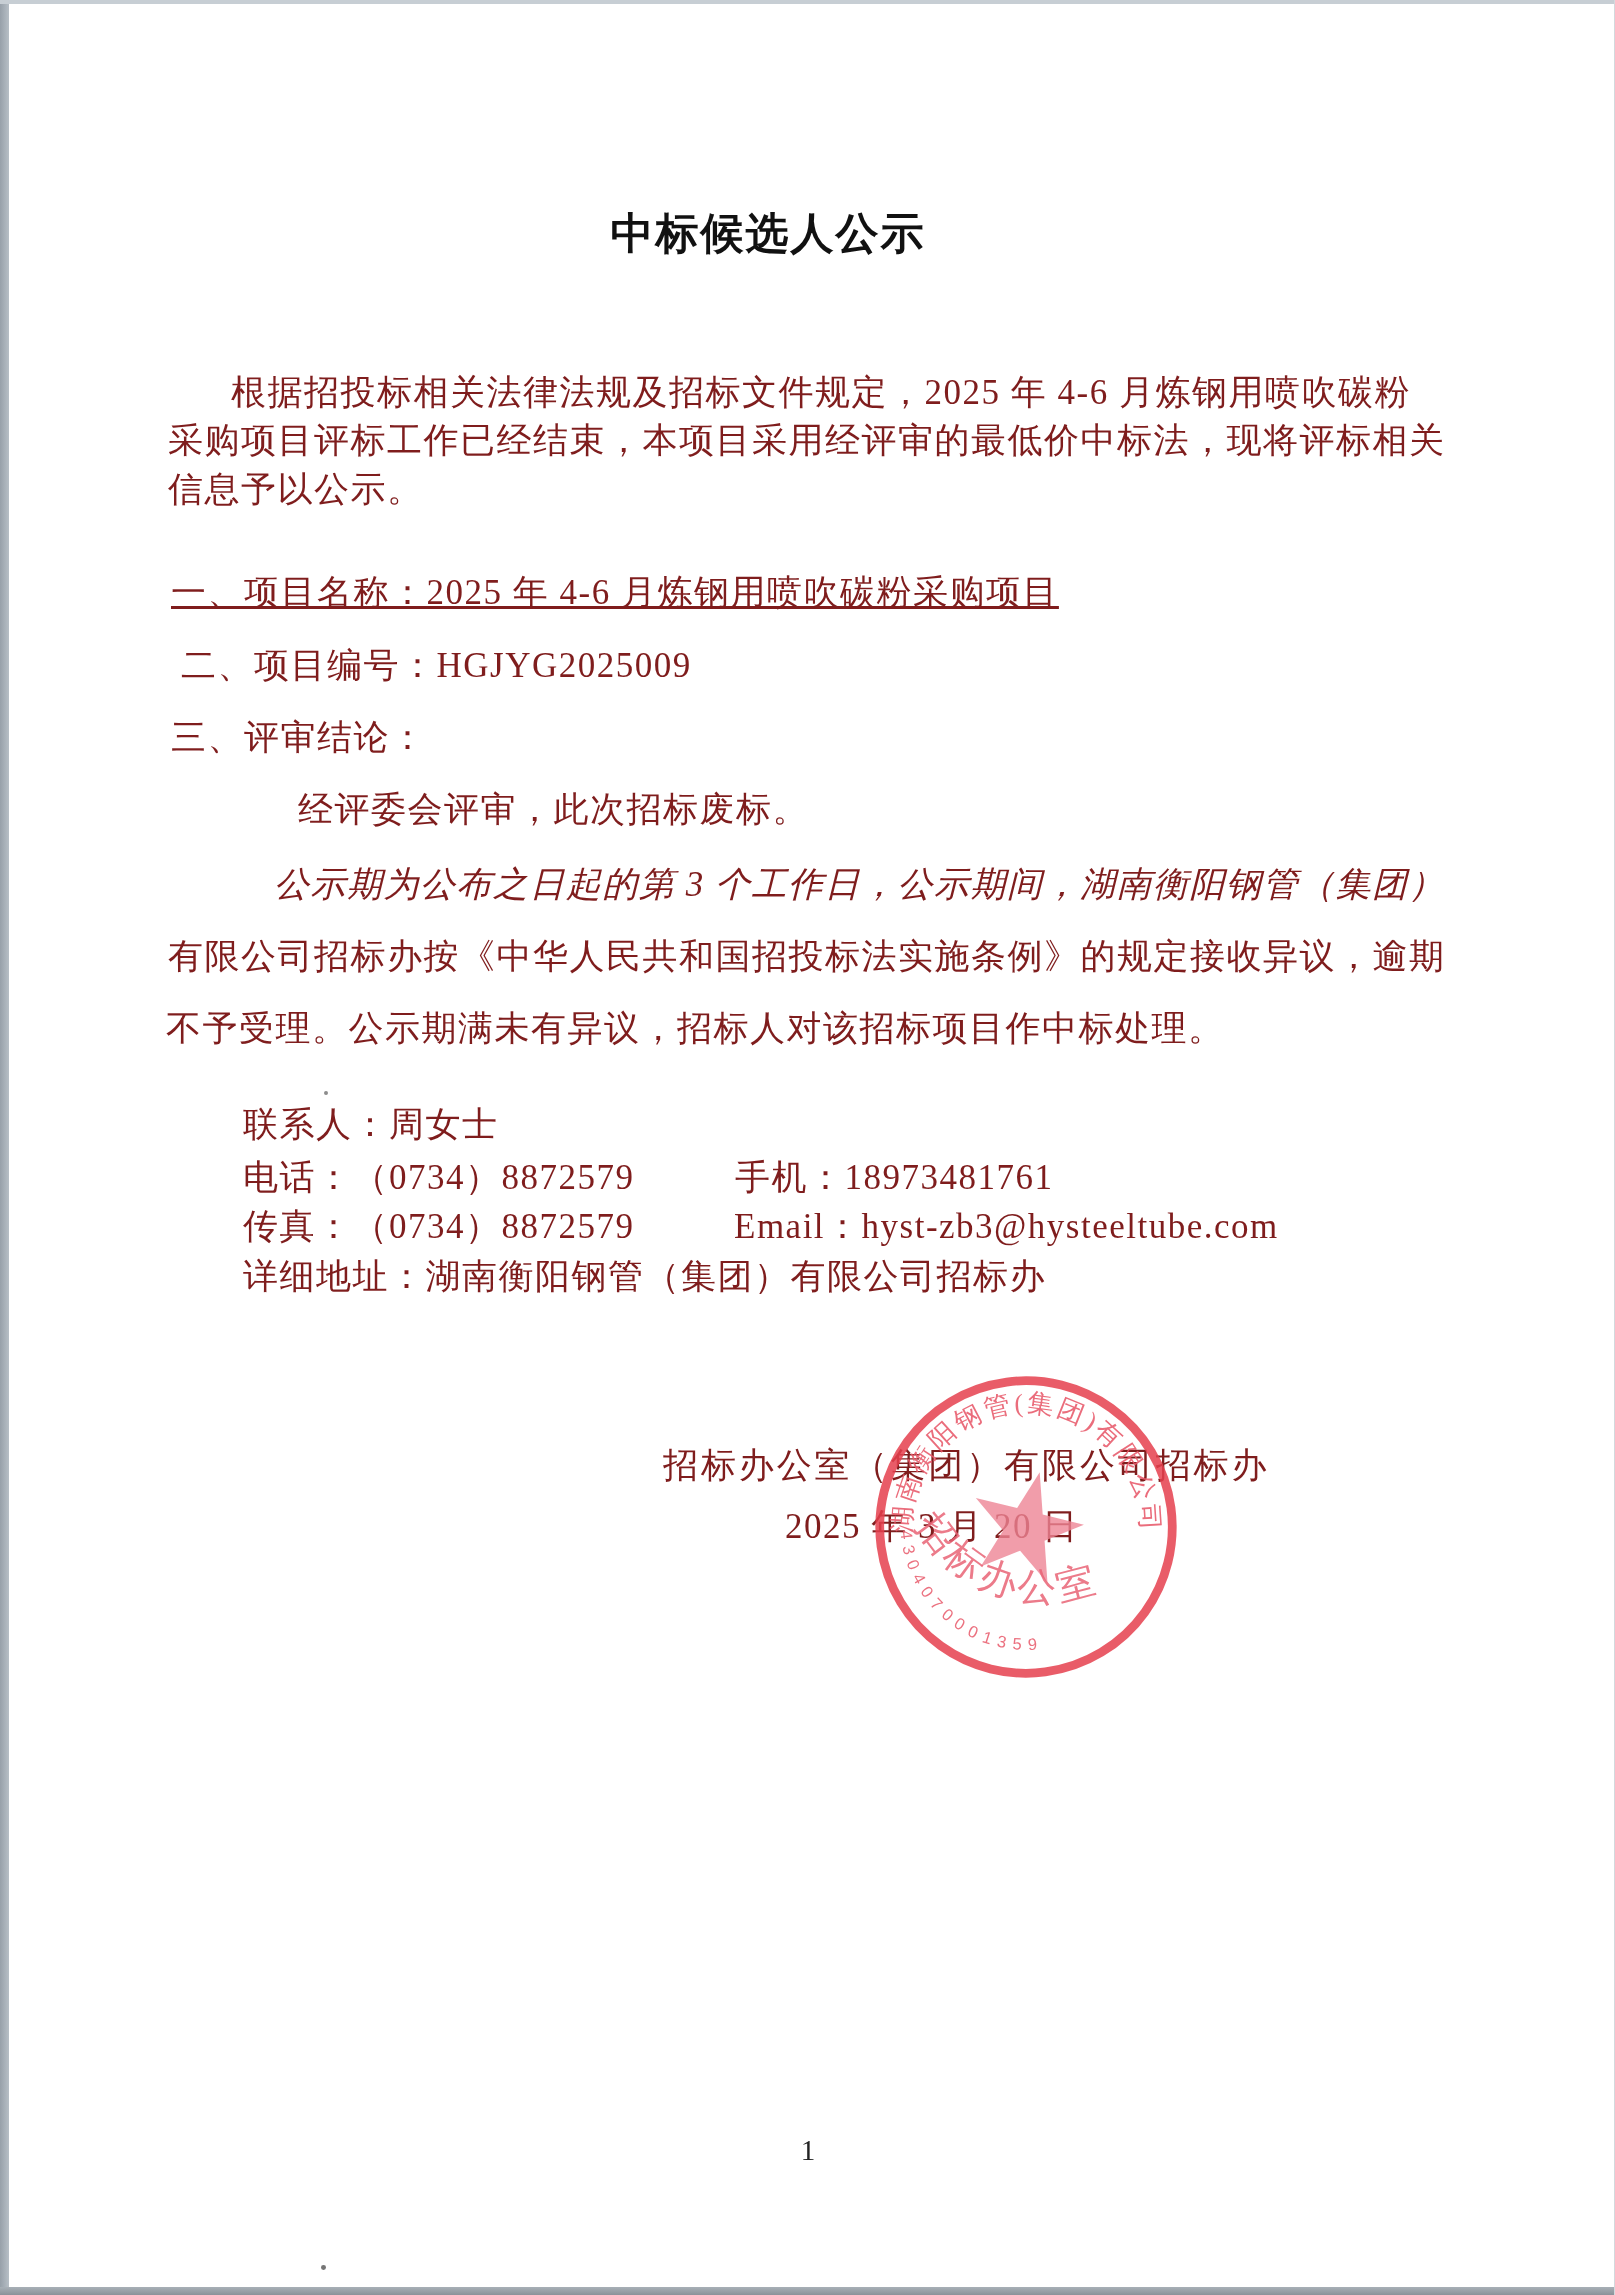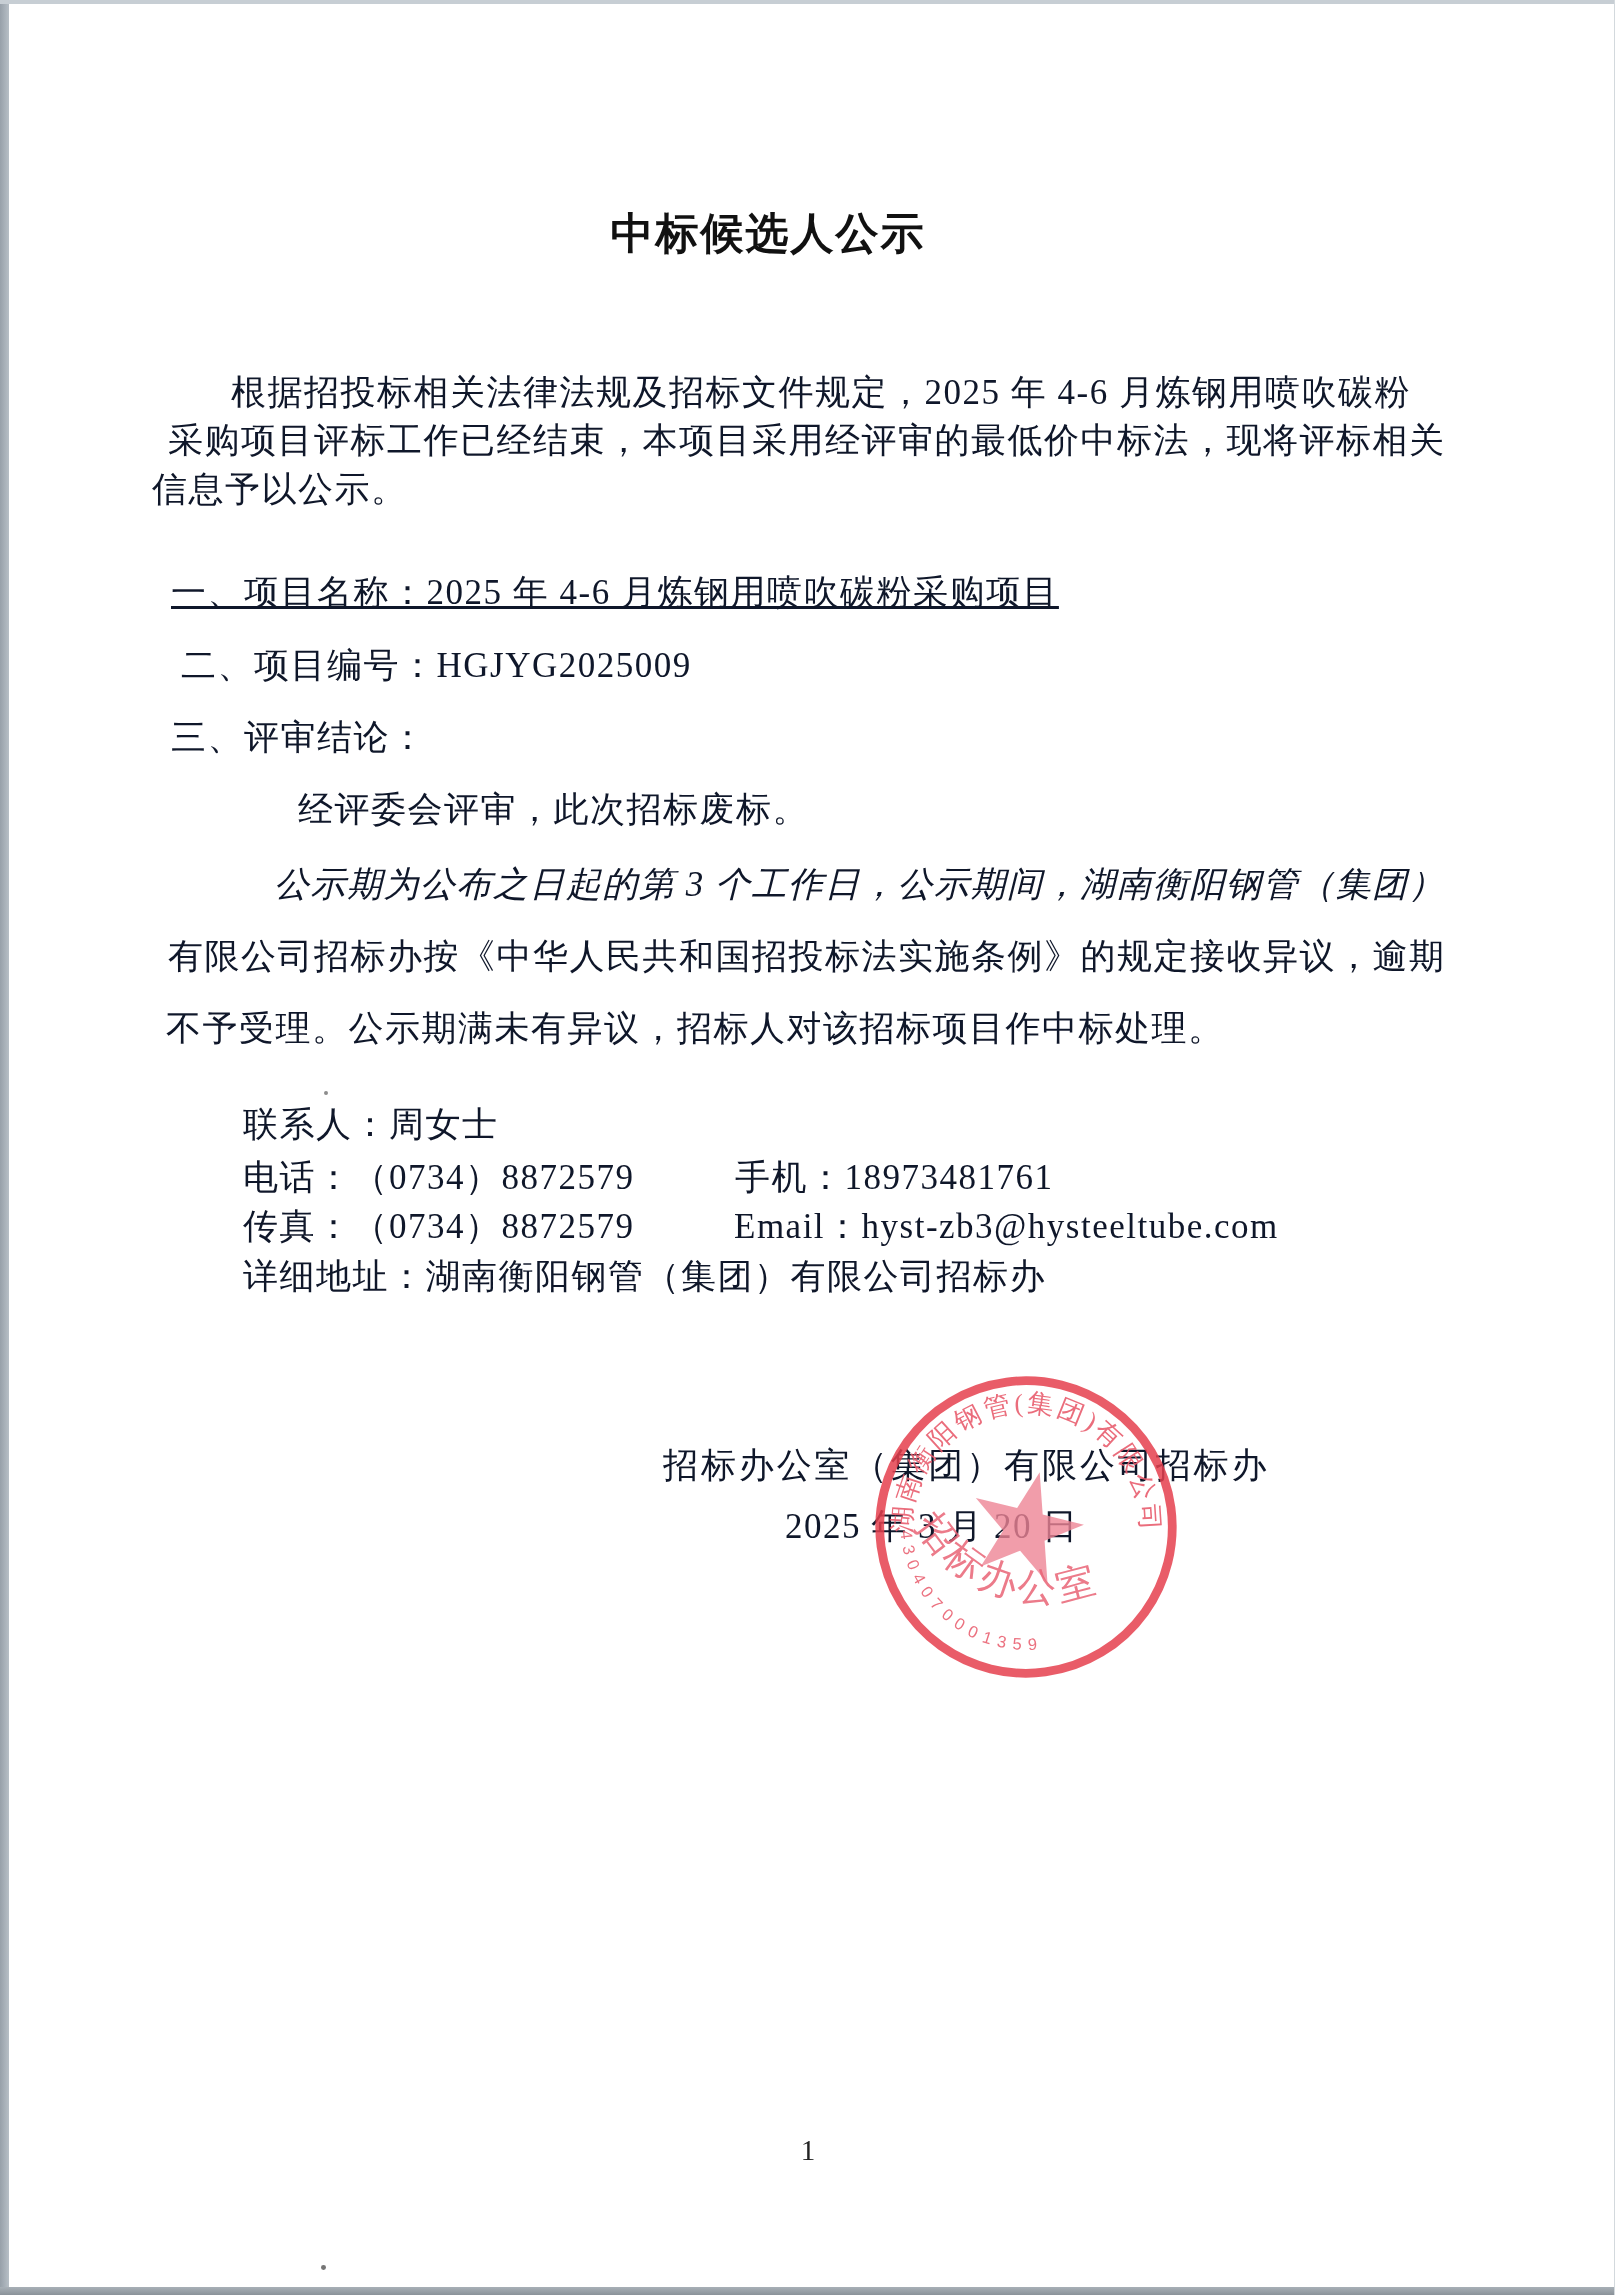--- a/index.html
+++ b/index.html
@@ -25,21 +25,21 @@
     text-align: center;
     font-family: "Liberation Sans", "DejaVu Sans", sans-serif;
     font-weight: 700; font-size: 43px; letter-spacing: 2px;
     color: #111;
   }
   .tline {
     position: absolute;
     font-size: 35px; line-height: 41px;
     letter-spacing: 1.5px;
     white-space: nowrap;
-    color: #0f172a;
+    color: #7f1d1d;
   }
   .speck { position: absolute; border-radius: 50%; background: #5d5d5d; }
   .speck1 { left: 324px; top: 1091px; width: 3.9px; height: 3.9px; opacity: .7; }
   .speck2 { left: 321px; top: 2265px; width: 4.9px; height: 4.9px; opacity: .85; }
 
   .stamp { position: absolute; left: 870px; top: 1371px; width: 312px; height: 312px; }
 
   .page-num {
     position: absolute; left: 0; top: 2134px; width: 1616px;
     text-align: center; font-size: 29px; color: #222;
@@ -50,21 +50,21 @@
 
 <div class="edge edge-left"></div>
 <div class="edge edge-top"></div>
 <div class="edge edge-bottom"></div>
 <div class="edge edge-right"></div>
 
 <div class="doc-title">中标候选人公示</div>
 
 <div class="tline" style="left:231px; top:372px;">根据招投标相关法律法规及招标文件规定，2025 年 4-6 月炼钢用喷吹碳粉</div>
 <div class="tline" style="left:168px; top:420px;">采购项目评标工作已经结束，本项目采用经评审的最低价中标法，现将评标相关</div>
-<div class="tline" style="left:152px; top:469px;">信息予以公示。</div>
+<div class="tline" style="left:168px; top:469px;">信息予以公示。</div>
 
 <div class="tline" style="left:171px; top:572px;text-decoration:underline;">一、项目名称：2025 年 4-6 月炼钢用喷吹碳粉采购项目</div>
 <div class="tline" style="left:181px; top:645px;">二、项目编号：HGJYG2025009</div>
 <div class="tline" style="left:171px; top:717px;">三、评审结论：</div>
 <div class="tline" style="left:298px; top:789px;">经评委会评审，此次招标废标。</div>
 
 <div class="tline" style="left:274px; top:864px;font-style:italic;">公示期为公布之日起的第 3 个工作日，公示期间，湖南衡阳钢管（集团）</div>
 <div class="tline" style="left:168px; top:936px;">有限公司招标办按《中华人民共和国招投标法实施条例》的规定接收异议，逾期</div>
 <div class="tline" style="left:166px; top:1008px;">不予受理。公示期满未有异议，招标人对该招标项目作中标处理。</div>
 

